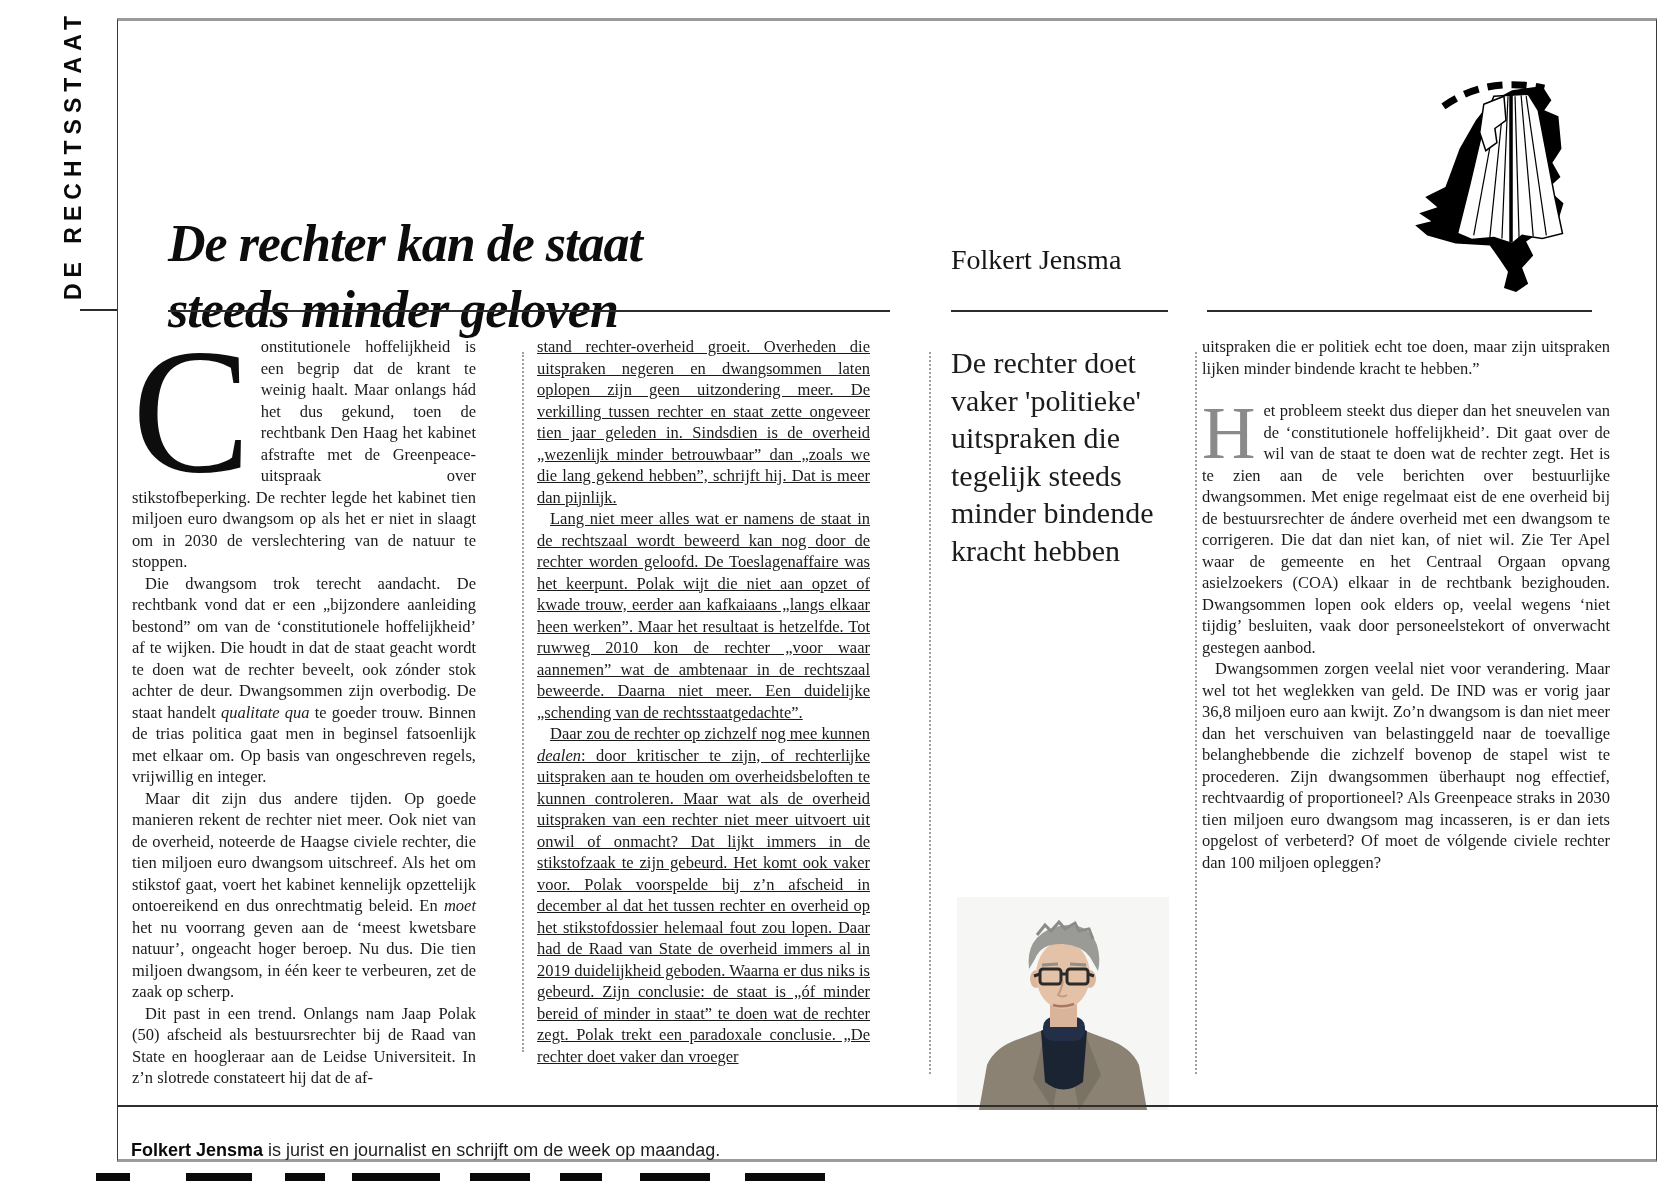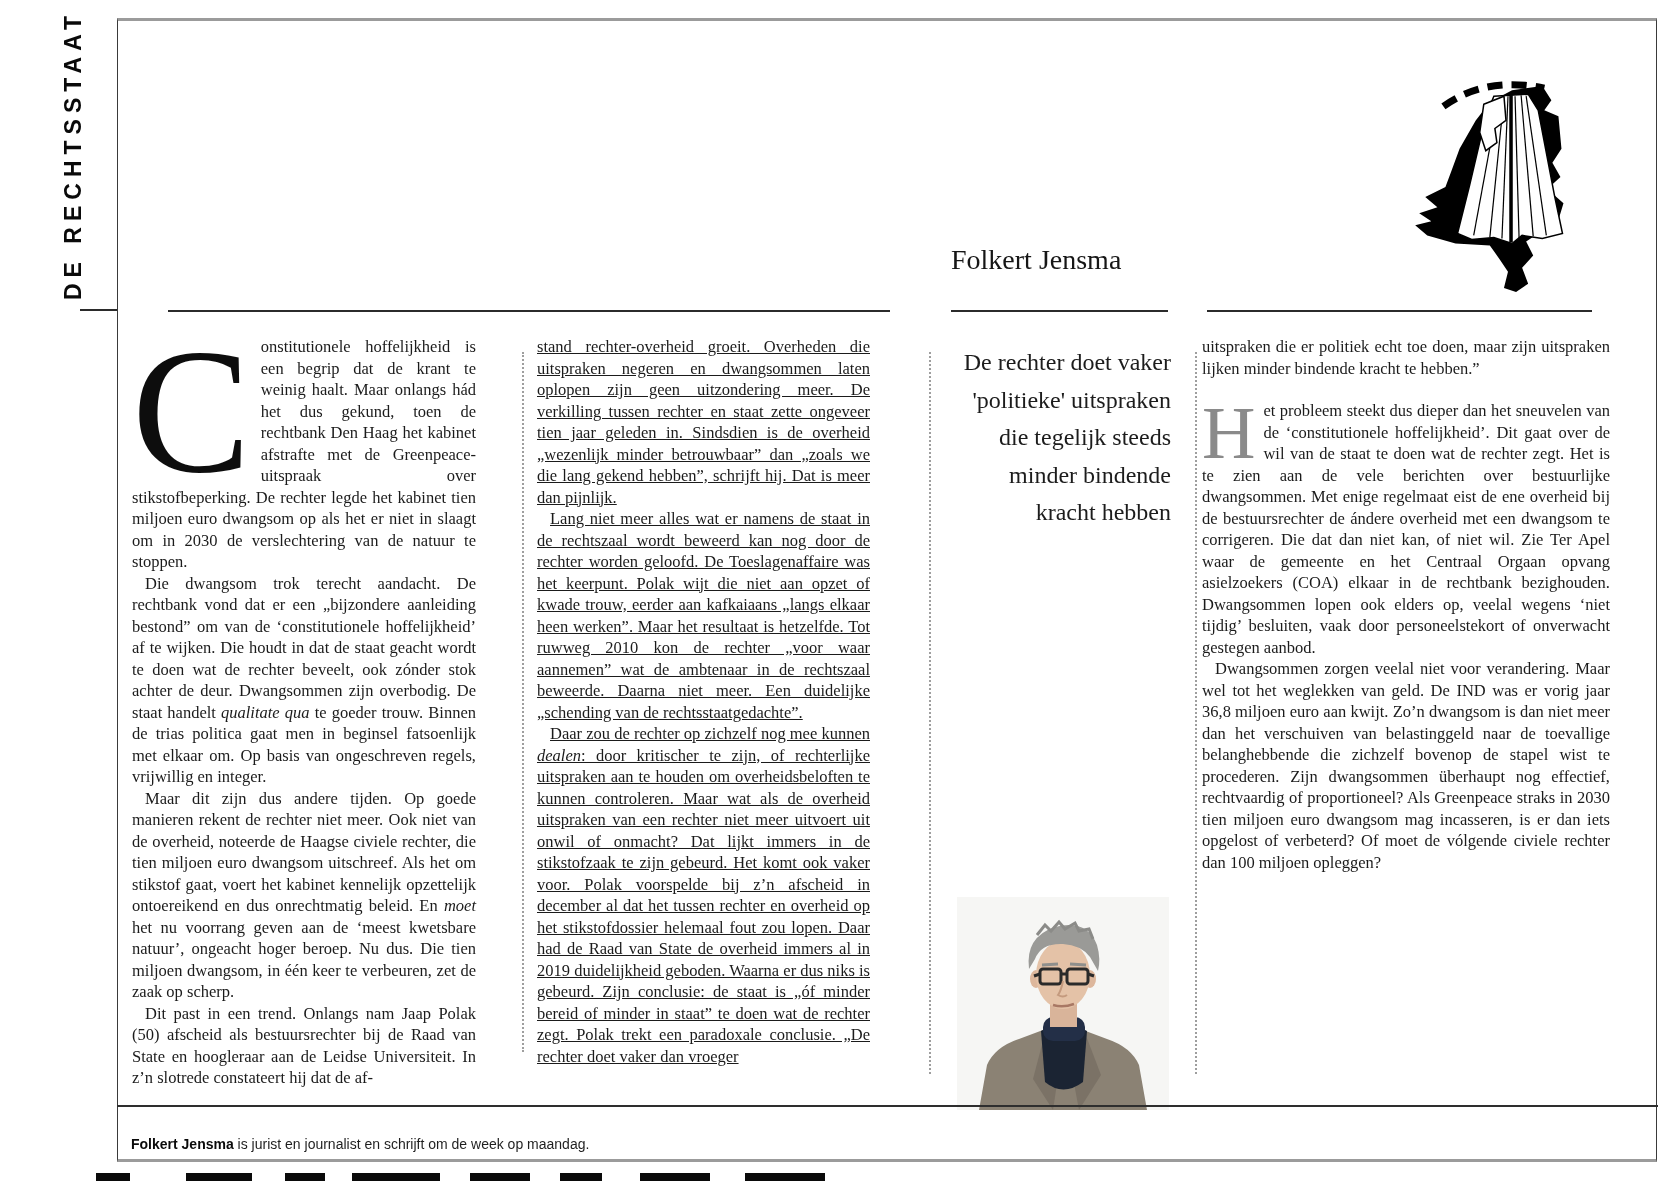--- a/index.html
+++ b/index.html
@@ -43,47 +43,48 @@
   .dropcap.small{font-size:74px;line-height:60px;margin:3px 8px 0 0;color:#8a8a8a;}
 
   
   .vdot{position:absolute;top:352px;width:0;border-left:2px dotted #9e9e9e;}
   .vdot-a{left:522px;height:700px;}
   .vdot-b{left:929px;height:722px;}
   .vdot-c{left:1195px;height:722px;}
 
   
   .pullquote{position:absolute;left:951px;top:344px;width:220px;
-             font-size:24px;line-height:37.5px;color:#1c1c1c;text-align:right;font-family:Liberation Serif, serif;}
+             font-size:30px;line-height:37.5px;color:#1c1c1c;text-align:left;font-family:Liberation Serif, serif;}
 
   
   .illustration{position:absolute;left:1392px;top:74px;width:234px;height:228px;}
 
   
   .photo{position:absolute;left:957px;top:897px;width:212px;height:213px;overflow:hidden;}
 
   
   .footer-rule{position:absolute;left:117px;top:1105px;width:1541px;height:2px;background:#2e2e2e;z-index:5;}
   .footer{position:absolute;left:131px;top:1122px;font-family:"Liberation Sans", sans-serif;
-          font-size:14px;color:#1f1f1f;text-align:right;}
+          font-size:18px;color:#1f1f1f;text-align:right;}
   .footer b{font-weight:bold;color:#0a0a0a;}
 
   
   .frag{position:absolute;top:1173px;height:8px;background:#0a0a0a;}
 </style>
 </head>
 <body>
 
 <div id="page">
 
   <div class="kicker">DE RECHTSSTAAT</div>
   <div class="kicker-rule"></div>
 
   <div class="frame"></div>
 
+  <h1 class="headline"><span>De rechter kan de staat</span><br><span>steeds minder geloven</span></h1>
 
   <div class="rule rule-headline"></div>
   <div class="rule rule-byline"></div>
   <div class="rule rule-illustration"></div>
 
   <div class="byline">Folkert Jensma</div>
 
   <div class="illustration">
     <svg width="234" height="228" viewBox="0 0 230 226" xmlns="http://www.w3.org/2000/svg">
       <path d="M96,28 L118,16 L148,12 L157,26 L150,36 L164,42 L167,74 L158,88 L166,102 L153,114 L169,128 L163,148 L144,158 L132,166 L139,180 L128,192 L134,208 L122,216 L110,212 L114,196 L106,184 L96,170 L62,168 L34,160 L22,150 L38,146 L26,138 L44,132 L32,122 L52,112 L58,96 L66,74 L82,46 Z" fill="#000000"></path>

